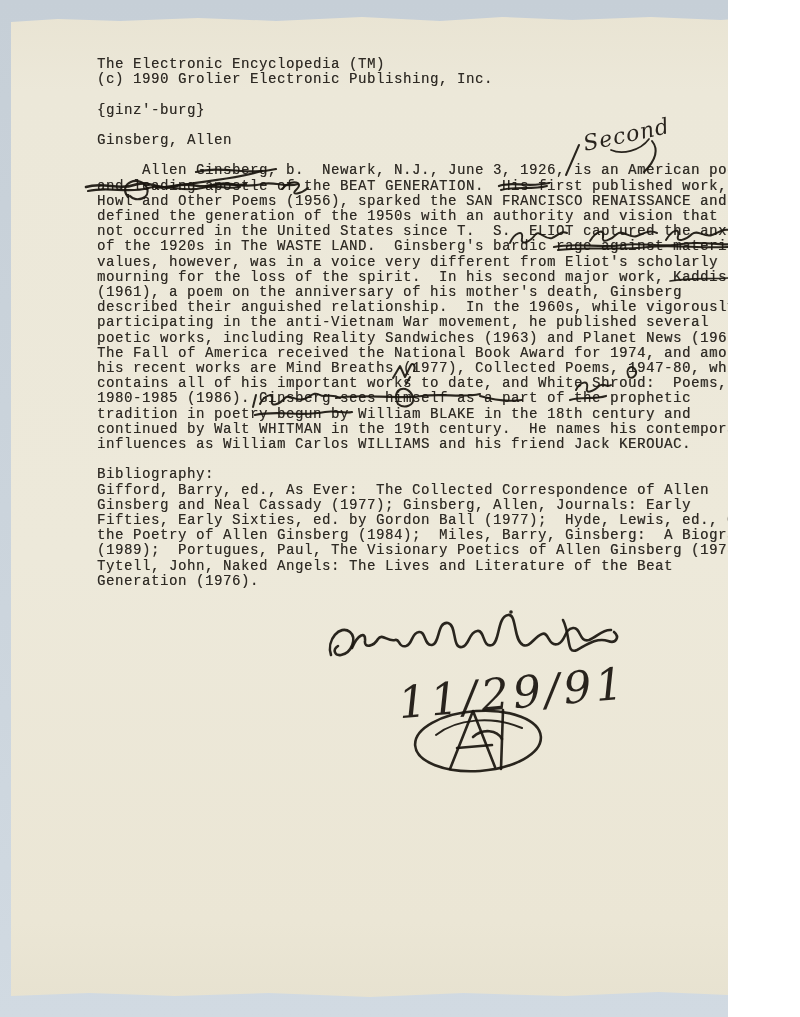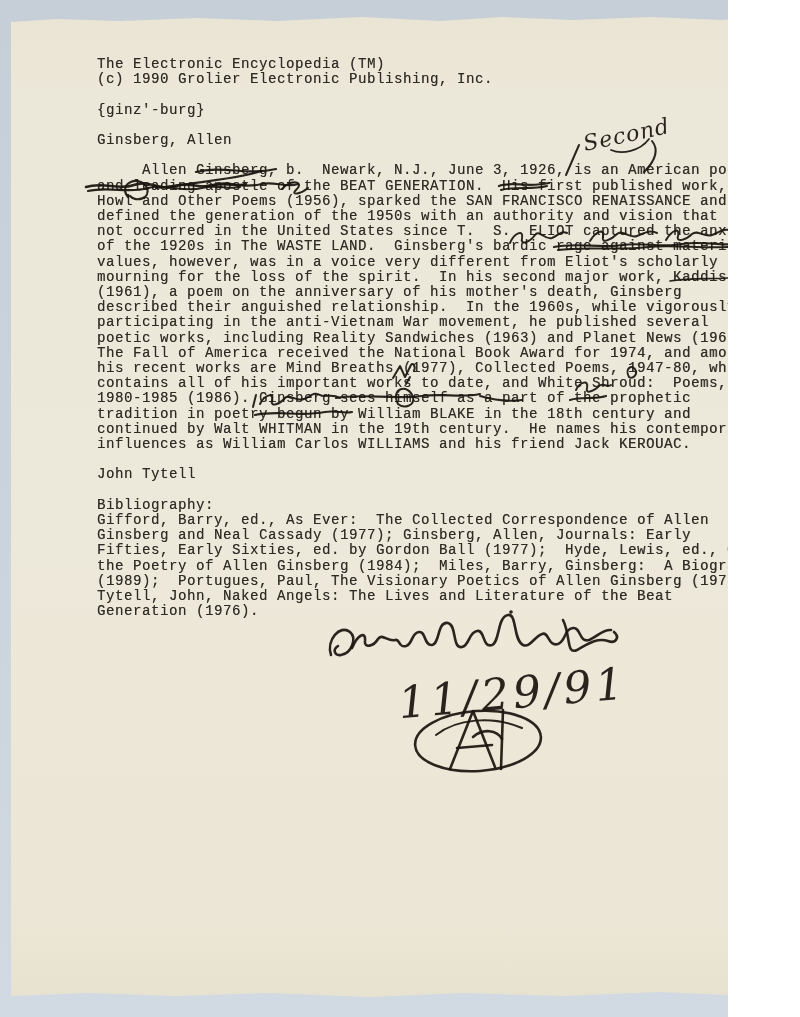--- a/index.html
+++ b/index.html
@@ -64,21 +64,20 @@
 described their anguished relationship.  In the 1960s, while vigorously
 participating in the anti-Vietnam War movement, he published several
 poetic works, including Reality Sandwiches (1963) and Planet News (1969).
 The Fall of America received the National Book Award for 1974, and among
 his recent works are Mind Breaths (1977), Collected Poems, 1947-80, which
 contains all of his important works to date, and White Shroud:  Poems,
 1980-1985 (1986). Ginsberg sees himself as a part of the prophetic
 tradition in poetry begun by William BLAKE in the 18th century and
 continued by Walt WHITMAN in the 19th century.  He names his contemporary
 influences as William Carlos WILLIAMS and his friend Jack KEROUAC.</pre>
-    <pre>John Tytell</pre>
     <pre>Bibliography:
 Gifford, Barry, ed., As Ever:  The Collected Correspondence of Allen
 Ginsberg and Neal Cassady (1977); Ginsberg, Allen, Journals: Early
 Fifties, Early Sixties, ed. by Gordon Ball (1977);  Hyde, Lewis, ed., On
 the Poetry of Allen Ginsberg (1984);  Miles, Barry, Ginsberg:  A Biography
 (1989);  Portugues, Paul, The Visionary Poetics of Allen Ginsberg (1978);
 Tytell, John, Naked Angels: The Lives and Literature of the Beat
 Generation (1976).</pre>
   </div>
 

